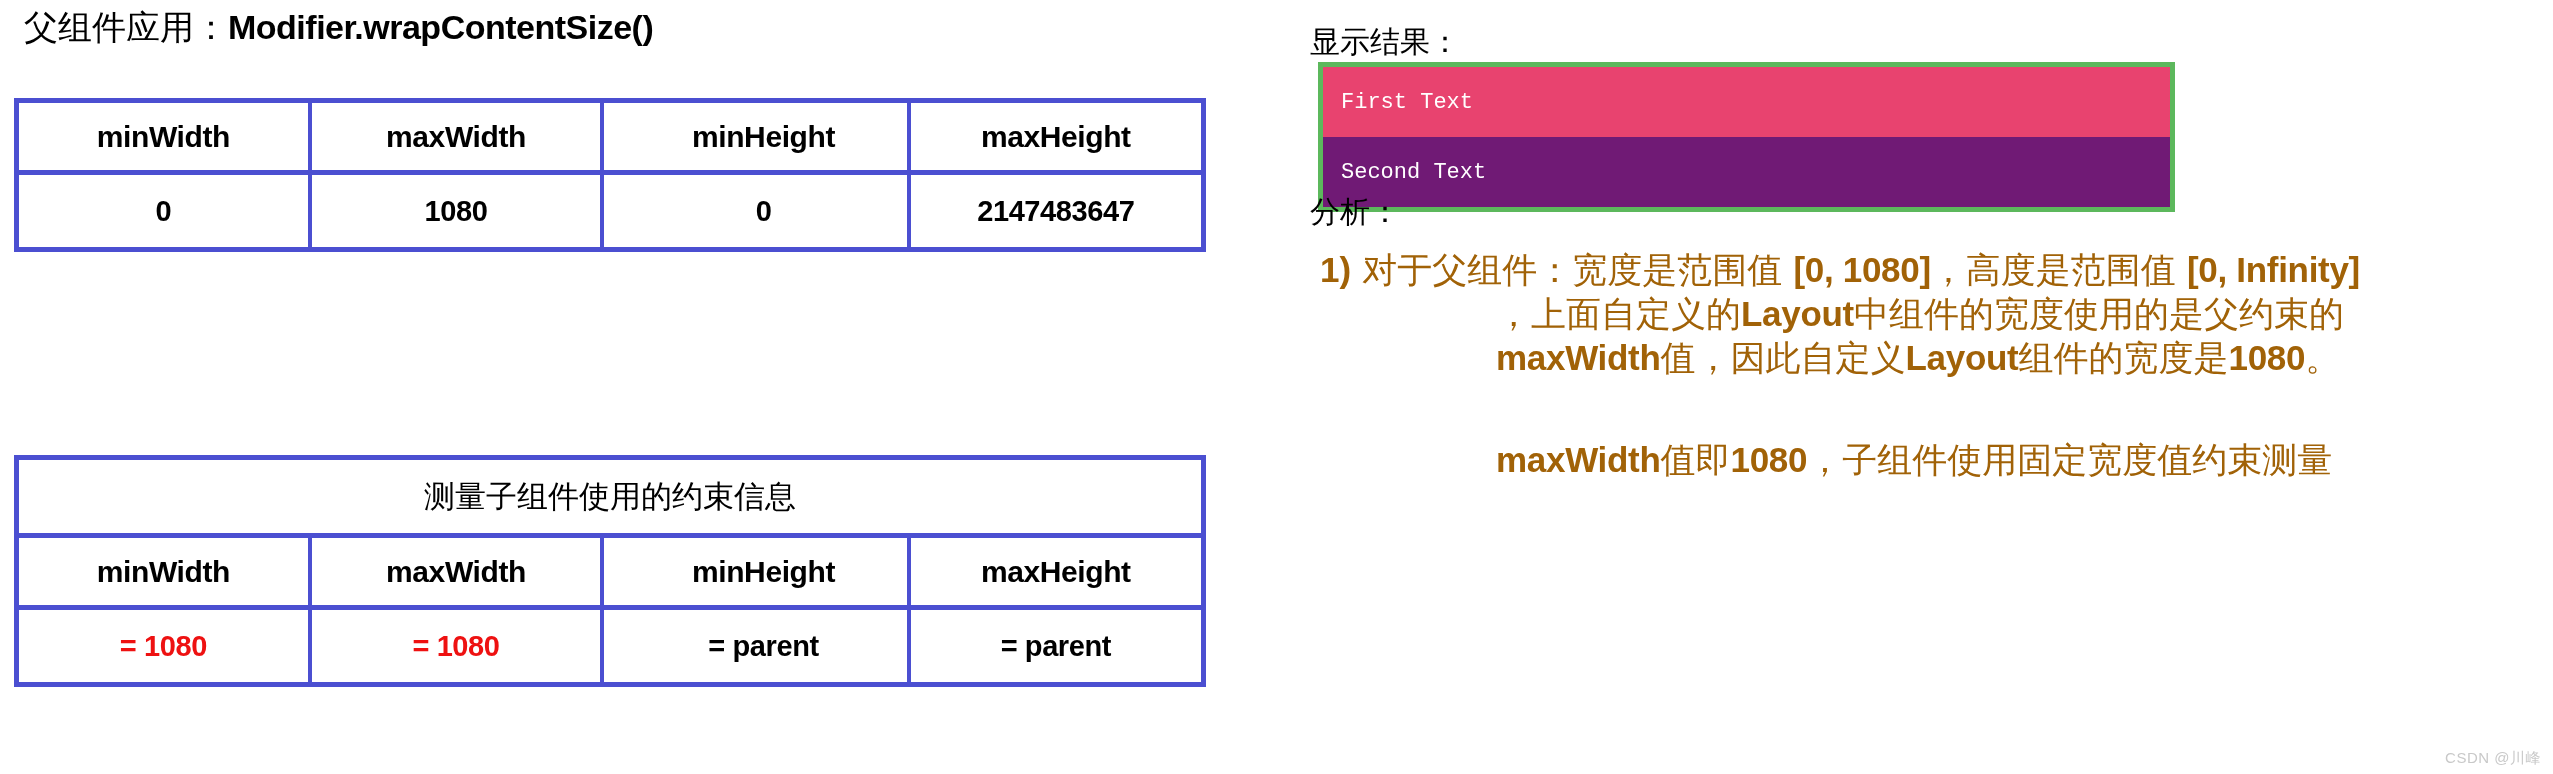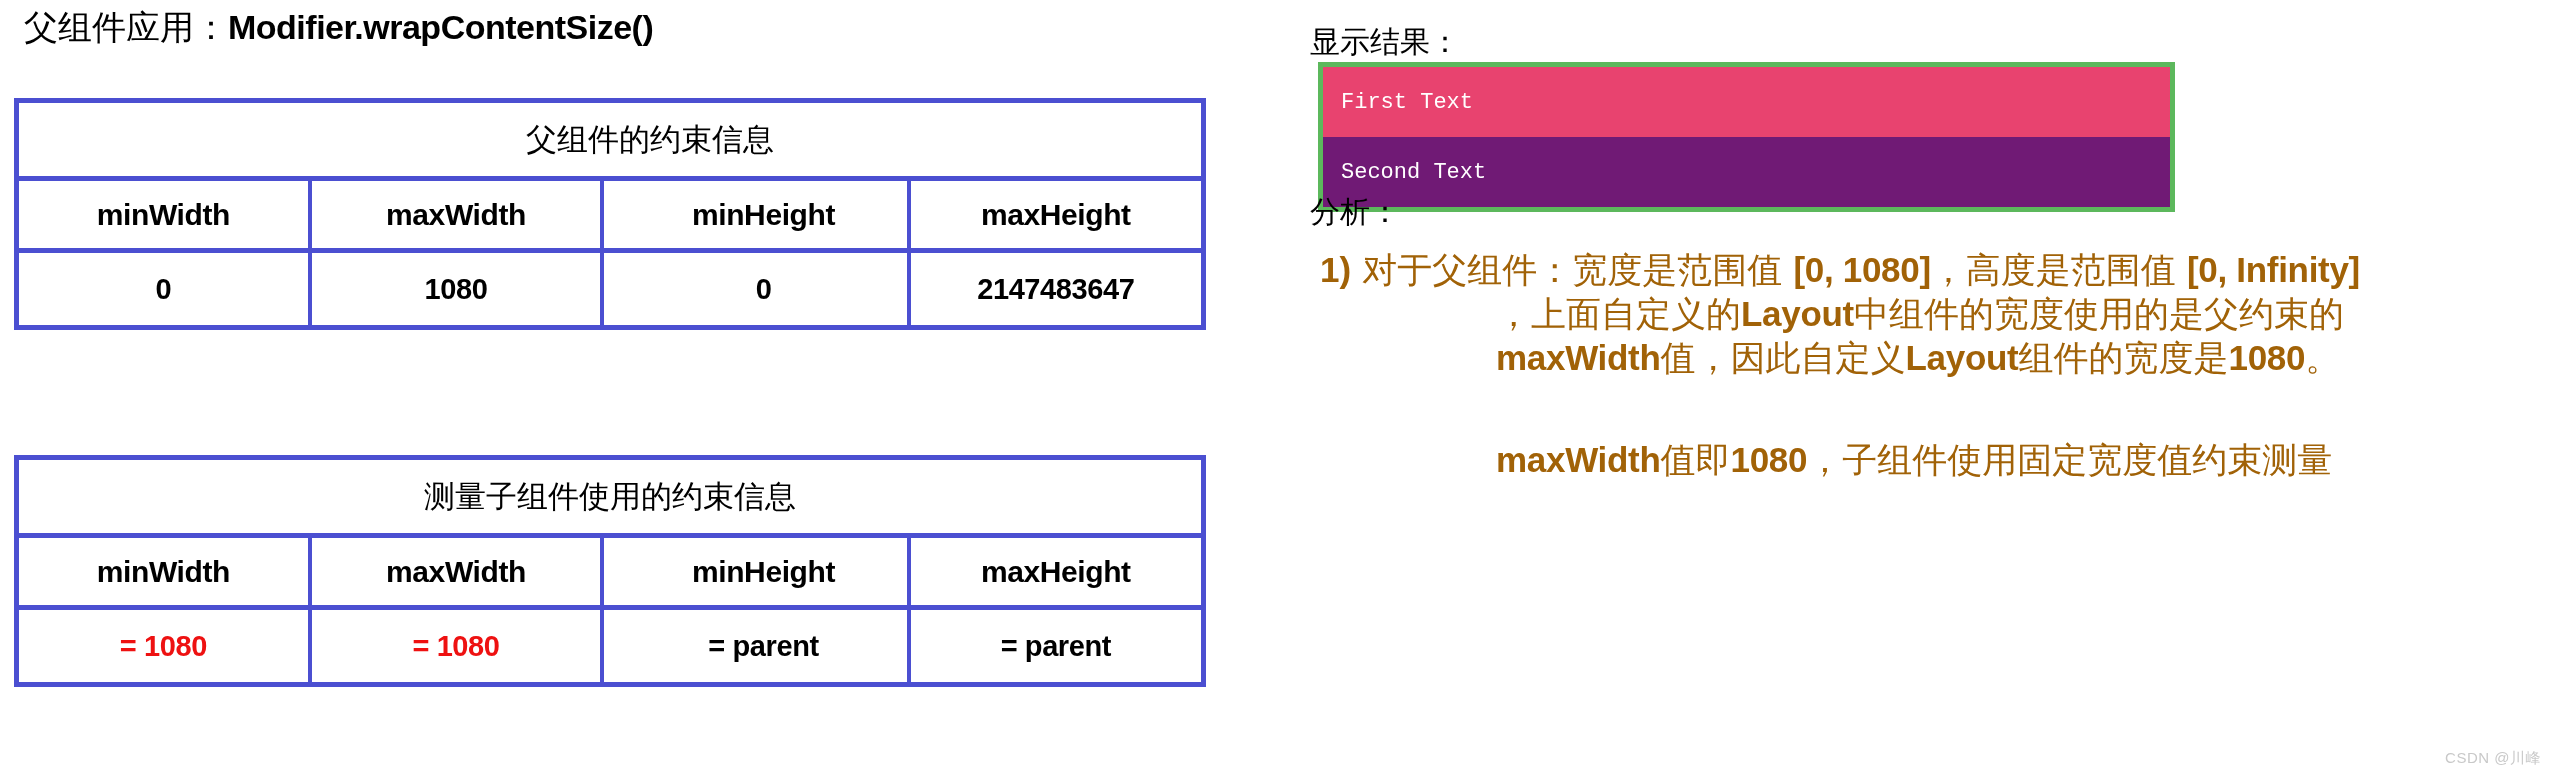--- a/index.html
+++ b/index.html
@@ -149,23 +149,20 @@
 
 <div class="page">
 
   <div class="left-col">
 
     <div class="page-title">
       <span class="tt-cn">父组件应用：</span><span class="tt-code">Modifier.wrapContentSize()</span>
     </div>
 
     <div class="ctable" id="table-parent" style="border-color: rgb(75, 79, 209);">
-      <div class="cap-row" style="border-bottom-color: rgb(75, 79, 209);">
-        <span class="cap-text">父组件的约束信息</span>
-      </div>
       <div class="hdr-row" style="border-bottom-color: rgb(75, 79, 209);">
         <div class="cell c1" style="border-right-color: rgb(75, 79, 209);">minWidth</div>
         <div class="cell c2" style="border-right-color: rgb(75, 79, 209);">maxWidth</div>
         <div class="cell c3" style="border-right-color: rgb(75, 79, 209);">minHeight</div>
         <div class="cell c4" style="border-right-color: rgb(75, 79, 209);">maxHeight</div>
       </div>
       <div class="val-row">
         <div class="cell c1" style="border-right-color: rgb(75, 79, 209); color: rgb(0, 0, 0);">0</div>
         <div class="cell c2" style="border-right-color: rgb(75, 79, 209); color: rgb(0, 0, 0);">1080</div>
         <div class="cell c3" style="border-right-color: rgb(75, 79, 209); color: rgb(0, 0, 0);">0</div>

